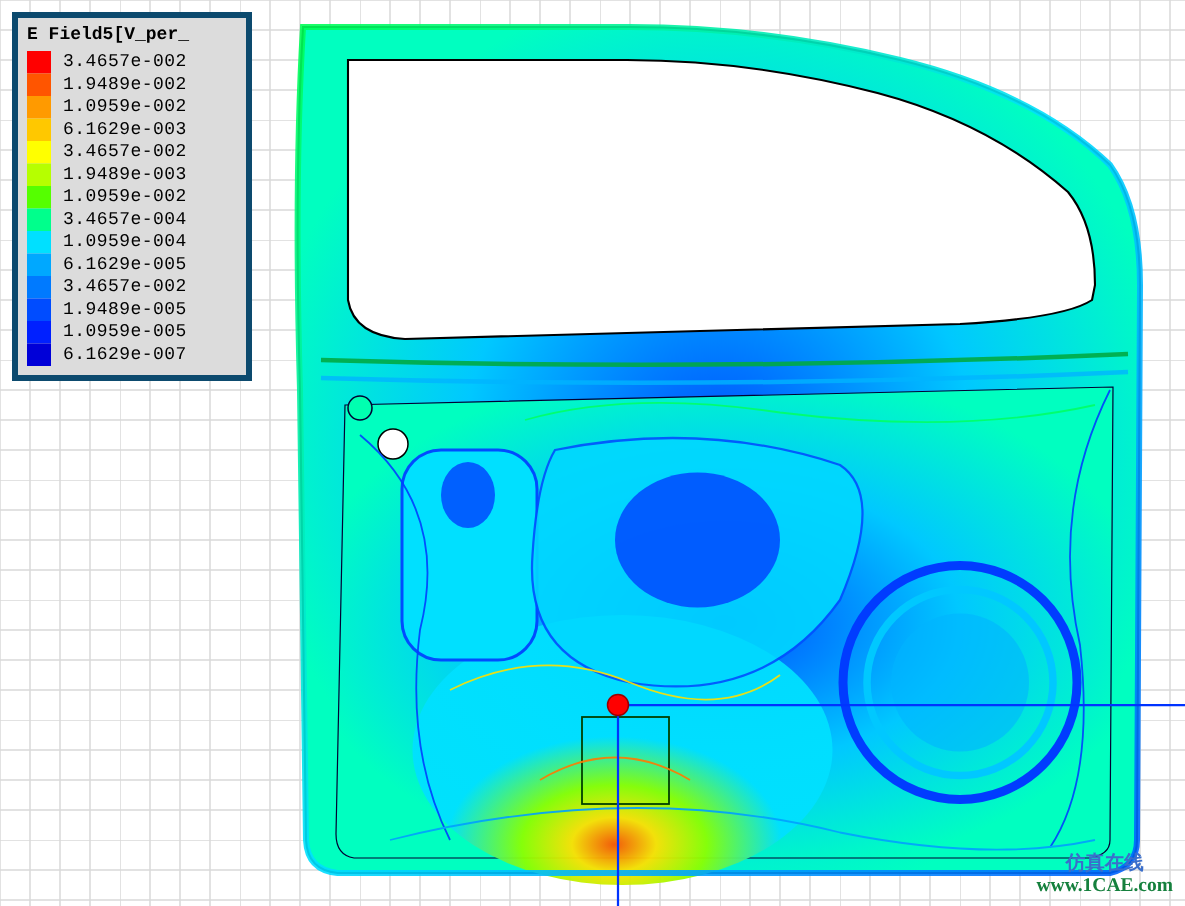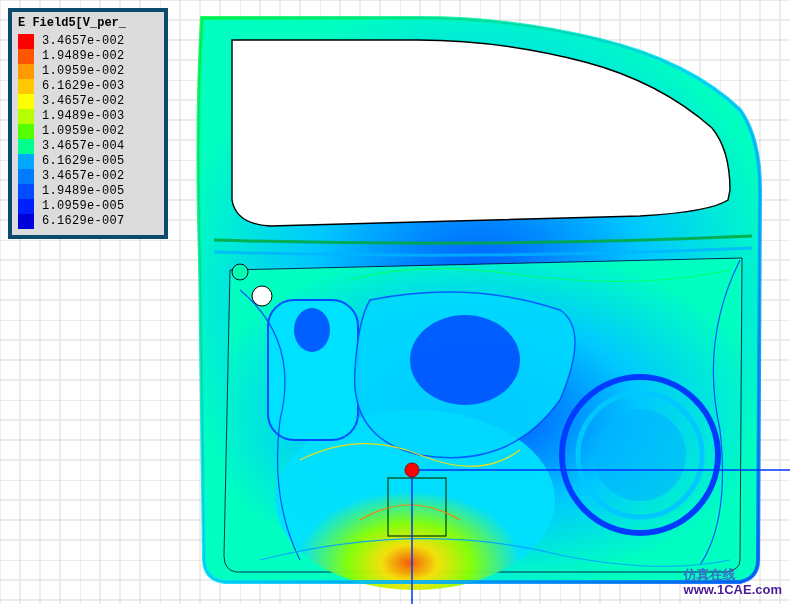--- a/index.html
+++ b/index.html
@@ -2,23 +2,23 @@
 <html><head>
 <meta charset="utf-8">
 <style>
   html,body{margin:0;padding:0;width:790px;height:604px;background:#fff;font-family:"Courier New",monospace;font-size:12px;overflow:hidden}
   .canvas{position:absolute;inset:0}
   .legend{position:absolute;left:8px;top:8px;width:160px;background:#dcdcdc;border:4px solid #0c4a6e;padding:4px 6px 6px 6px;box-sizing:border-box}
   .legend-title{font-weight:bold;margin-bottom:4px;white-space:nowrap}
   .legend-row{display:flex;align-items:flex-start;height:15px}
   .swatch{width:16px;height:15px;flex:0 0 16px}
   .lval{margin-left:8px;letter-spacing:0.3px}
-  .watermark{position:absolute;right:8px;bottom:6px;font-size:13px;text-align:left;line-height:1.2;font-family:Liberation Sans, sans-serif}
+  .watermark{position:absolute;right:8px;bottom:6px;font-size:13px;text-align:center;line-height:1.2;font-family:Liberation Serif, serif}
   .watermark .cn{color:#3a6ecb;font-weight:bold}
-  .watermark .url{color:#4c1d95;font-weight:bold}
+  .watermark .url{color:#15803d;font-weight:bold}
   .axis-line{stroke:#0033ff;stroke-width:1.5}
 </style>
 </head>
 <body>
 
 <svg class="canvas" viewBox="0 0 790 604" preserveAspectRatio="none">
   <defs>
     <pattern id="g" width="80" height="80" patternUnits="userSpaceOnUse">
       <path d="M0 0H80V80H0Z" fill="#fff"></path>
       <path d="M0 0V80M20 0V80M40 0V80M60 0V80M0 0H80M0 20H80M0 40H80M0 60H80" stroke="#d9d9d9" stroke-width="1"></path>
@@ -140,20 +140,24 @@
       </div>
       <div class="legend-row">
         <div class="swatch" style="background: rgb(85, 255, 0);"></div>
         <div class="lval">1.0959e-002</div>
       </div>
       <div class="legend-row">
         <div class="swatch" style="background: rgb(0, 255, 140);"></div>
         <div class="lval">3.4657e-004</div>
       </div>
       <div class="legend-row">
+        <div class="swatch" style="background: rgb(0, 224, 255);"></div>
+        <div class="lval">1.0959e-004</div>
+      </div>
+      <div class="legend-row">
         <div class="swatch" style="background: rgb(0, 168, 255);"></div>
         <div class="lval">6.1629e-005</div>
       </div>
       <div class="legend-row">
         <div class="swatch" style="background: rgb(0, 122, 255);"></div>
         <div class="lval">3.4657e-002</div>
       </div>
       <div class="legend-row">
         <div class="swatch" style="background: rgb(0, 76, 255);"></div>
         <div class="lval">1.9489e-005</div>

